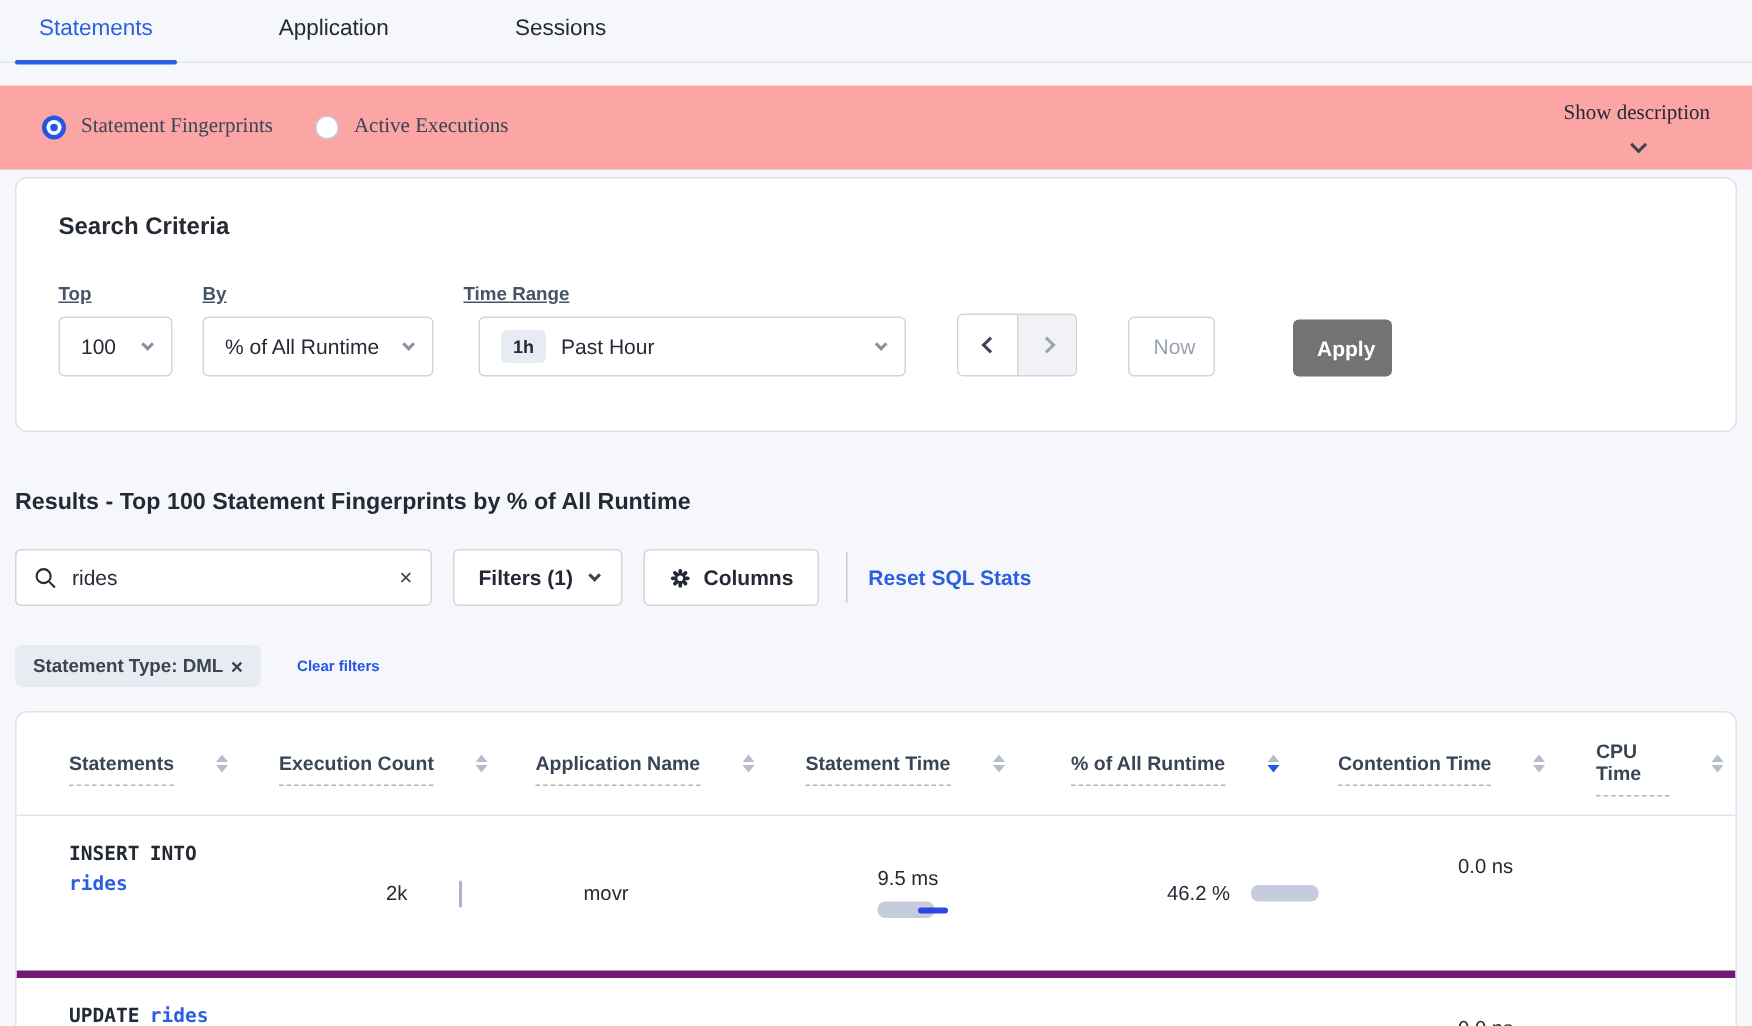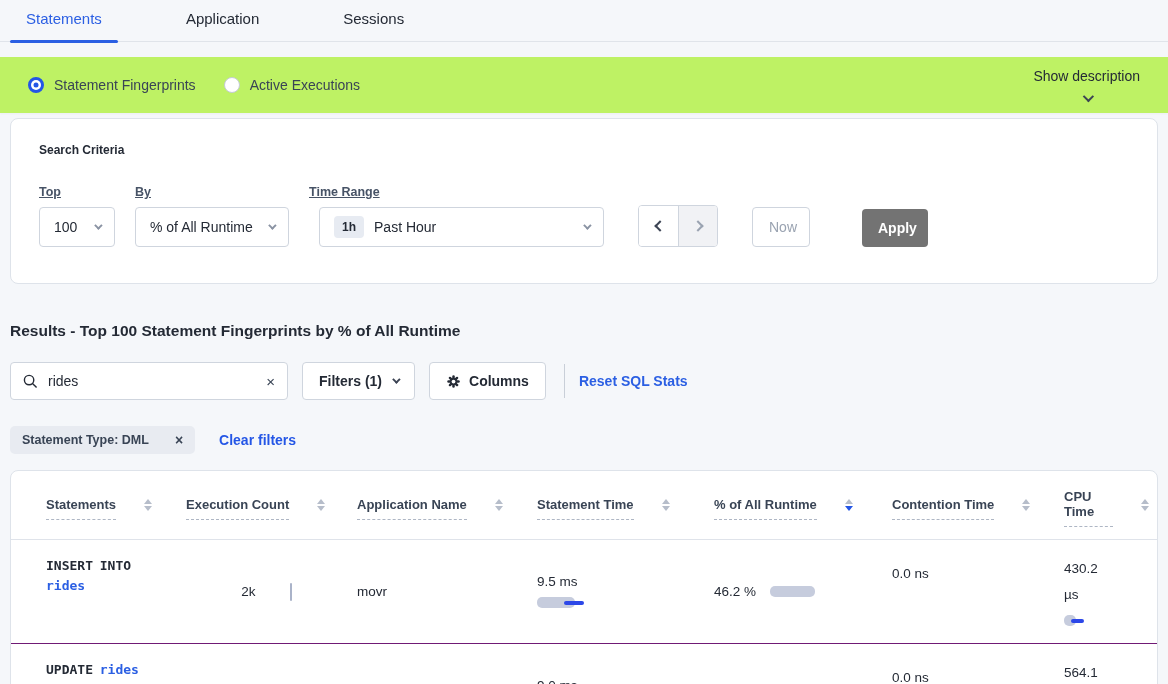--- a/index.html
+++ b/index.html
@@ -9,36 +9,36 @@
     background:#f5f7fa; color:#242a35; font-size:14px;
   }
   
   .tabs-bar { display:flex; align-items:flex-end; height:42px; border-bottom:1px solid #e0e4ea; background:#f5f7fa; }
   .tab { position:relative; padding:0 16px 14px 16px; font-size:15px; color:#242a35; cursor:pointer; }
   .tab:first-child { margin-left:10px; }
   .tab + .tab { margin-left:52px; }
   .tab.active { color:#2b5fe3; }
   .tab.active::after { content:""; position:absolute; left:0; right:0; bottom:-2px; height:3px; background:#2b5fe3; border-radius:2px; }
   
-  .view-bar { margin-top:15px; background:#bef264; height:56px; display:flex; align-items:center; padding:0 28px; justify-content:space-between; box-shadow:0 1px 2px rgba(30,40,60,.04); }
+  .view-bar { margin-top:15px; background:#fca5a5; height:56px; display:flex; align-items:center; padding:0 28px; justify-content:space-between; box-shadow:0 1px 2px rgba(30,40,60,.04);font-family:Liberation Serif, serif; }
   .radio-group { display:flex; align-items:center; gap:28px; }
   .radio-opt { display:flex; align-items:center; gap:10px; cursor:pointer; font-size:14px; color:#394455; }
   .radio { width:16px; height:16px; border-radius:50%; background:#fff; border:1.5px solid #c4cbd5; position:relative; flex:none; }
   .radio.checked { border:2px solid #2456e6; background:#2456e6; }
   .radio.checked::after { content:""; position:absolute; left:50%; top:50%; width:10px; height:10px; transform:translate(-50%,-50%); border-radius:50%; background:#fff; }
   .radio.checked::before { content:""; position:absolute; left:50%; top:50%; width:5px; height:5px; transform:translate(-50%,-50%); border-radius:50%; background:#2456e6; z-index:1; }
   .show-desc { display:flex; align-items:center; gap:10px; font-size:14px; color:#242a35; cursor:pointer;flex-direction:column; }
   
   .chev { width:8px; height:8px; border-right:2px solid #3c4454; border-bottom:2px solid #3c4454; transform:rotate(45deg) translateY(-2px); display:inline-block; }
   .chev.gray { border-color:#8a93a3; }
   .chev.sm { width:6px; height:6px; }
   
   .card { background:#fff; border:1px solid #dee3ea; border-radius:8px; }
   .criteria-card { margin:5px 10px 0 10px; padding:24px 28px 36px 28px; }
-  .criteria-title { font-size:12px; font-weight:bold; color:#242a35; margin-bottom:28px; }
+  .criteria-title { font-size:16px; font-weight:bold; color:#242a35; margin-bottom:28px; }
   .criteria-row { display:flex; align-items:flex-end; gap:20px; }
   .field { display:flex; flex-direction:column; gap:8px; }
   .field-label { font-size:12.5px; font-weight:bold; color:#475366;text-decoration:underline; }
   .select { height:40px; border:1px solid #cfd5de; border-radius:4px; background:#fff; display:flex; align-items:center; padding:0 14px; gap:10px; font-size:14px; color:#242a35; cursor:pointer; }
   .select .chev { margin-left:auto; }
   .sel-top { width:76px; }
   .sel-by { width:154px; }
   .sel-time { width:285px; margin-left:10px; }
   .badge-1h { background:#e7ebf2; border-radius:4px; font-size:12px; font-weight:bold; padding:4px 8px; color:#242a35; }
   .arrow-group { display:flex; border:1px solid #cfd5de; border-radius:4px; overflow:hidden; margin-left:14px; }
@@ -56,35 +56,35 @@
   .search-box { width:278px; height:38px; border:1px solid #cfd5de; border-radius:4px; background:#fff; display:flex; align-items:center; padding:0 12px; gap:10px; }
   .search-box input { border:none; outline:none; flex:1; font-size:14px; font-family:inherit; color:#242a35; min-width:0; }
   .clear-x { color:#394455; font-size:15px; cursor:pointer; line-height:1; }
   .btn-filters { margin-left:14px; height:38px; display:flex; align-items:center; gap:10px; font-weight:bold; color:#242a35; }
   .btn-columns { margin-left:14px; height:38px; display:flex; align-items:center; gap:8px; font-weight:bold; color:#242a35; }
   .showing { margin-left:auto; font-size:14px; color:#394455; white-space:nowrap; }
   .showing b { color:#242a35; }
   .vdiv { width:1px; height:34px; background:#c9cfd8; margin:0 14px 0 18px; }
   .reset-link { color:#2b5fe3; font-weight:bold; font-size:14px; cursor:pointer; white-space:nowrap; }
   .pills-row { margin:26px 10px 0 10px; display:flex; align-items:center; gap:24px; }
-  .filter-pill { background:#e8ebf1; border-radius:5px; padding:7px 12px; font-size:12.5px; font-weight:bold; color:#394455; display:flex; align-items:center; gap:26px; cursor:pointer; }
+  .filter-pill { background:#e8ebf1; border-radius:5px; padding:7px 12px; font-size:12.5px; font-weight:bold; color:#394455; display:flex; align-items:center; gap:5px; cursor:pointer; }
   .filter-pill .clear-x { font-size:14px; }
-  .clear-filters { color:#2456e6; font-weight:bold; font-size:14px; cursor:pointer; }
+  .clear-filters { color:#2456e6; font-weight:bold; font-size:10px; cursor:pointer; }
   
   .table-card { margin:16px 10px 0 10px; overflow:hidden; min-height:220px; }
   .tgrid { display:grid; grid-template-columns:140px 171px 180px 177px 178px 172px 1fr; padding-left:35px; }
   .thead { border-bottom:1px solid #dfe3ea; }
   .th { display:flex; align-items:center; padding:18px 8px 12px 0; font-size:13px; font-weight:bold; color:#394455; cursor:pointer; }
   .th-label { border-bottom:1px dashed #aeb6c4; padding-bottom:7px; }
   .sort { display:flex; flex-direction:column; gap:2px; margin-left:28px; margin-top:-6px; }
   .tri { width:0; height:0; border-left:4px solid transparent; border-right:4px solid transparent; }
   .tri.up { border-bottom:5px solid #b6bdca; }
   .tri.down { border-top:5px solid #b6bdca; }
   .sort.sorted-desc .tri.down { border-top-color:#2456e6; }
-  .trow { border-bottom:1px solid #701a75; }
+  .trow { border-bottom:5px solid #701a75;gap:16px; }
   .td { padding:16px 10px 16px 0; font-size:13.5px; color:#242a35; display:flex; flex-direction:column; justify-content:flex-start; }
   .td.mid { justify-content:center; }
   .stmt { font-family:"DejaVu Sans Mono", monospace; font-size:13px; font-weight:bold; line-height:1.55; width:125px; word-spacing:-1px; }
   .stmt a { color:#2b5fe3; text-decoration:none; cursor:pointer; }
   .exec-cell { flex-direction:row; align-items:center; gap:34px; }
   .exec-bar { width:2px; height:18px; background:#aab3c9; border-radius:1px; }
   .bar { position:relative; height:12px; margin-top:8px; }
   .bar-pill { height:11px; background:#c6ccdd; border-radius:5px; width:0; }
   .bar-line { position:absolute; top:4px; height:3.5px; background:#2c47e8; border-radius:2px; }
   .pct-cell { flex-direction:row; align-items:center; gap:10px; }

